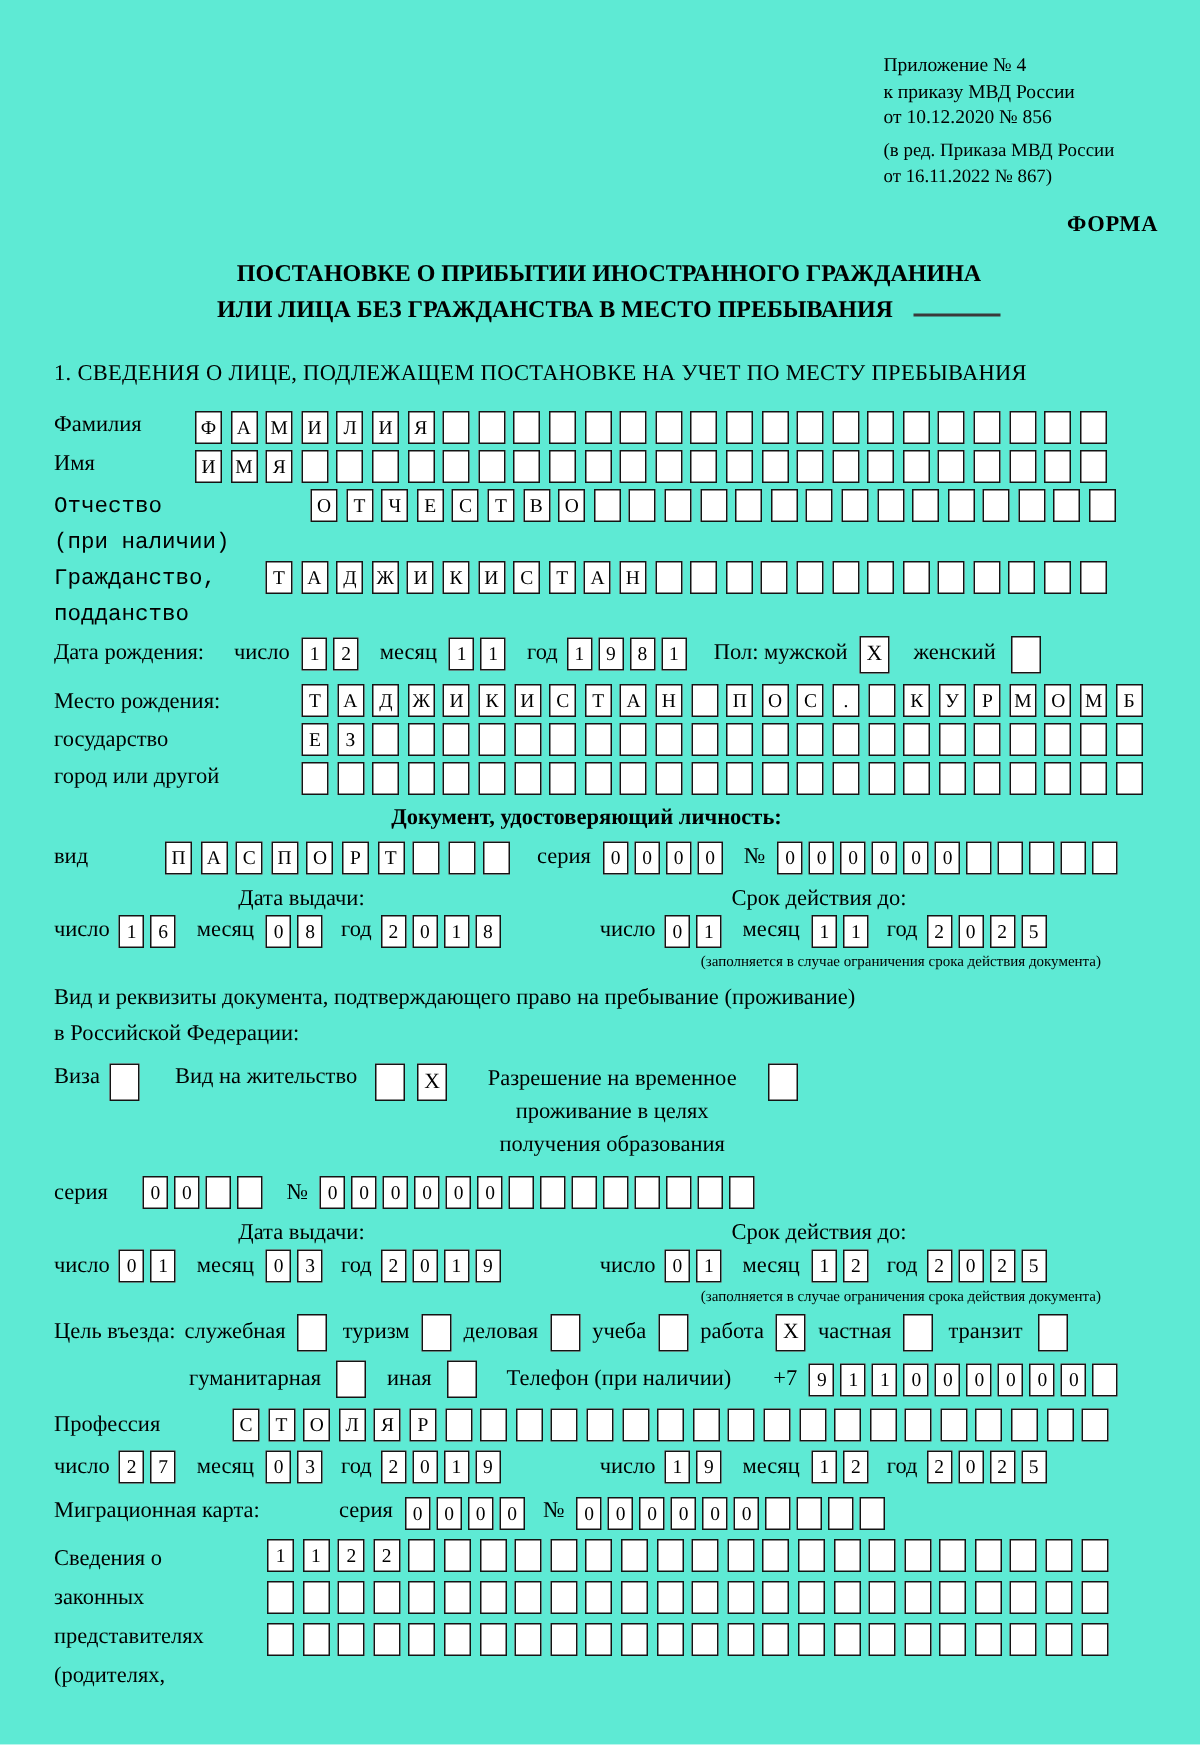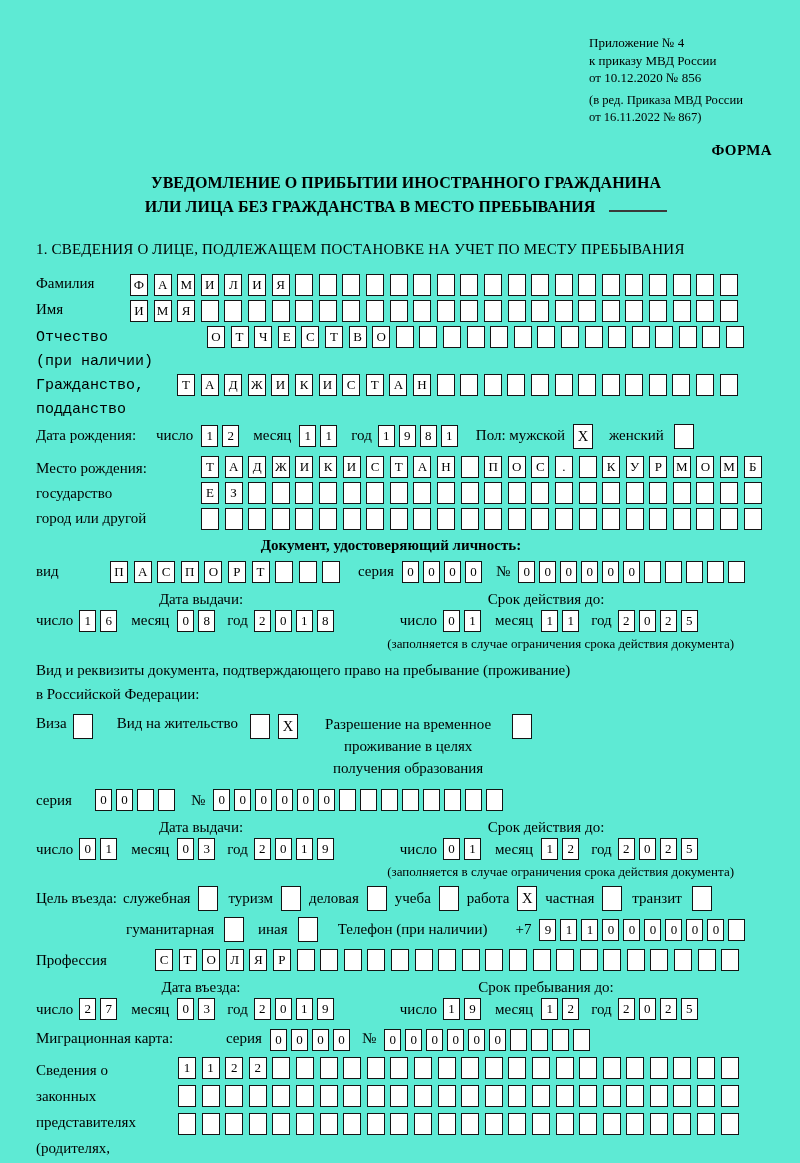--- a/index.html
+++ b/index.html
@@ -31,21 +31,21 @@
   .cb .bx{width:18px;height:23px;line-height:23px;font-size:14.5px;margin-right:0;}
   .mb{margin-bottom:4px;}
   .ml6{margin-left:6px;}.ml8{margin-left:8px;}.ml10{margin-left:10px;}.ml12{margin-left:12px;}
   .ml14{margin-left:14px;}.ml16{margin-left:16px;}.ml20{margin-left:20px;}.ml24{margin-left:24px;}
   .mr6{margin-right:6px;}.mr8{margin-right:8px;}
   .doc-head{text-align:center;font-weight:bold;font-size:15px;margin:6px 30px 7px 0;}
   .dtitles{display:flex;margin-top:8px;margin-bottom:2px;}
   .dtitles .t-left{width:330px;text-align:center;}
   .dtitles .t-right{width:360px;text-align:center;}
   .dg{display:flex;align-items:center;}
-  .note{font-size:13px;text-align:right;padding-right:42px;margin-top:3px;margin-bottom:4px;}
+  .note{font-size:10px;text-align:right;padding-right:42px;margin-top:3px;margin-bottom:4px;}
   .intro{line-height:1.65;margin-top:6px;}
   .rep-lbl{line-height:26px;flex:none;}
   .bp-lbl{line-height:25px;flex:none;}
 </style>
 </head>
 <body>
 
 <div class="page">
 
   <div class="hdr">
@@ -54,21 +54,21 @@
     <div>от 10.12.2020 № 856</div>
     <div class="rev">
       <div>(в ред. Приказа МВД России</div>
       <div>от 16.11.2022 № 867)</div>
     </div>
   </div>
 
   <div class="form-label">ФОРМА</div>
 
   <div class="title">
-    <div>УВЕДОМЛЕНИЕ О ПРИБЫТИИ ИНОСТРАННОГО ГРАЖДАНИНА</div>
+    <div>ПОСТАНОВКЕ О ПРИБЫТИИ ИНОСТРАННОГО ГРАЖДАНИНА</div>
     <div><span>ИЛИ ЛИЦА БЕЗ ГРАЖДАНСТВА В МЕСТО ПРЕБЫВАНИЯ</span><span class="uline"></span></div>
   </div>
 
   <div class="sec">1. СВЕДЕНИЯ О ЛИЦЕ, ПОДЛЕЖАЩЕМ ПОСТАНОВКЕ НА УЧЕТ ПО МЕСТУ ПРЕБЫВАНИЯ</div>
 
   <div class="row">
     <div class="lbl" style="width:94px">Фамилия</div>
     <div class="boxes">
         <span class="bx">Ф</span>
         <span class="bx">А</span>
@@ -579,24 +579,20 @@
         <span class="bx"></span>
         <span class="bx"></span>
         <span class="bx"></span>
         <span class="bx"></span>
         <span class="bx"></span>
         <span class="bx"></span>
         <span class="bx"></span>
       </span>
   </div>
 
-  <div class="dtitles">
-    <div class="t-left">Дата въезда:</div>
-    <div class="t-right">Срок пребывания до:</div>
-  </div>
 
   <div class="row" style="align-items:center">
     <div class="dg">
       <span class="lbl mr6">число</span>
       <span class="boxes num">
           <span class="bx">2</span>
           <span class="bx">7</span>
         </span>
       <span class="lbl ml10 mr8">месяц</span>
       <span class="boxes num">

